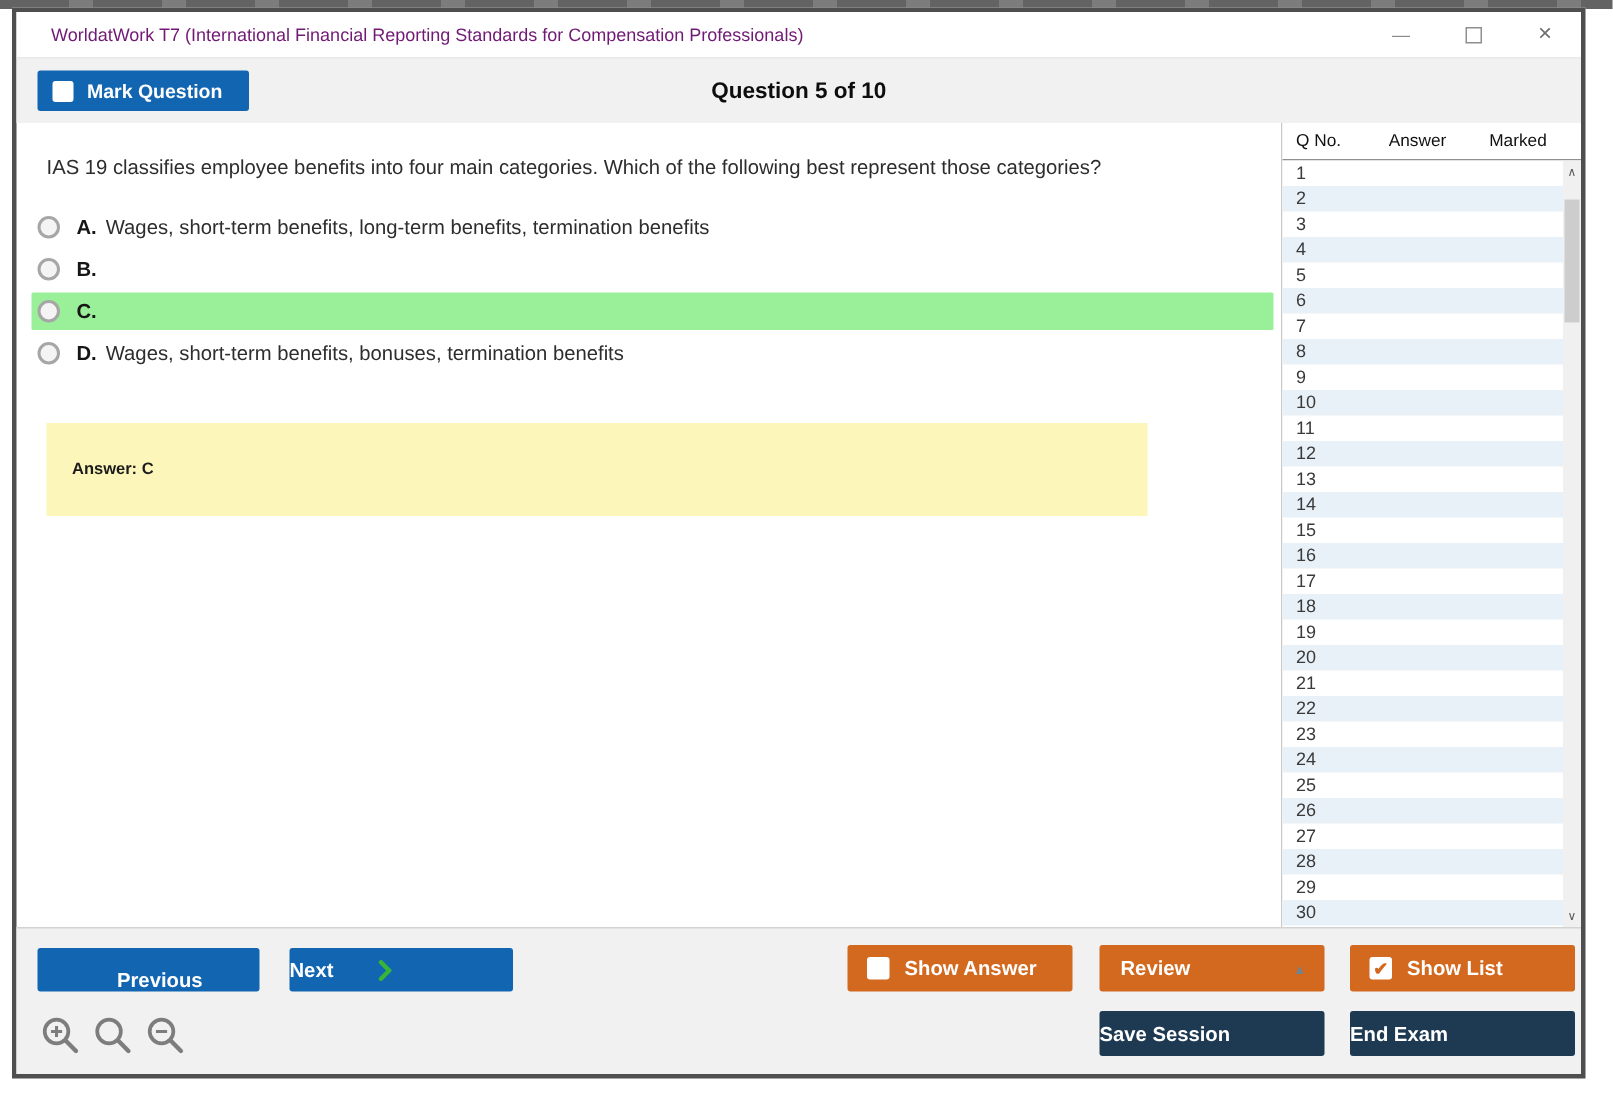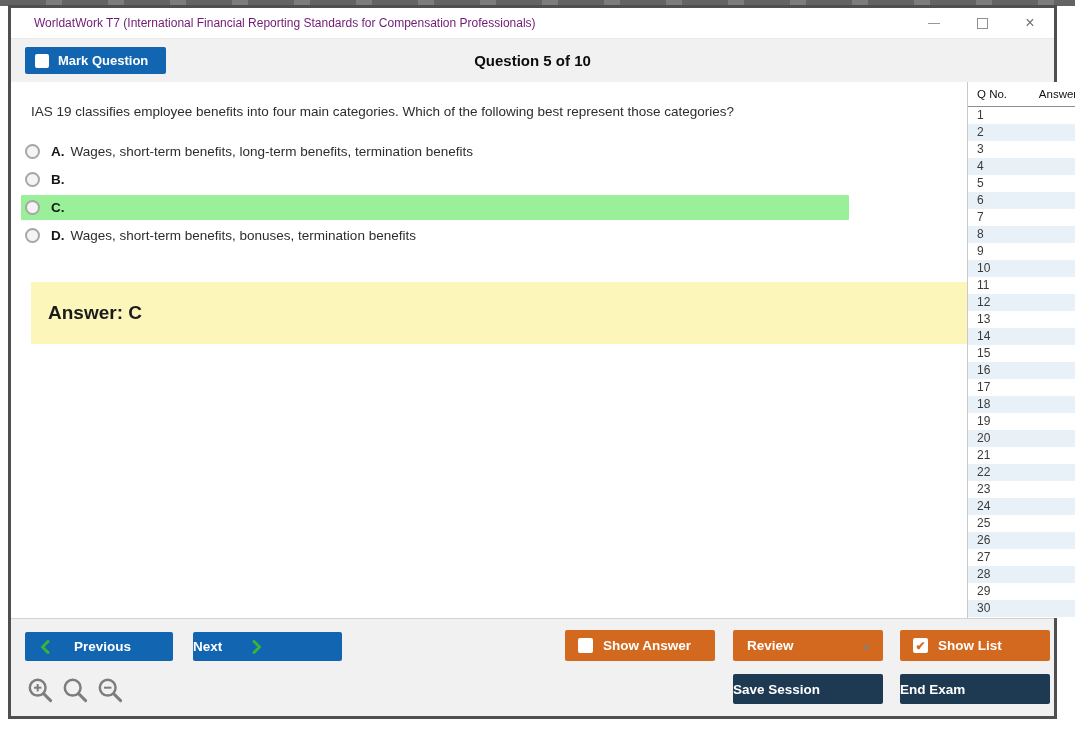--- a/index.html
+++ b/index.html
@@ -44,22 +44,22 @@
   .main{display:flex;height:536px;flex:0 0 auto;}
   .qarea{flex:1;padding:14px 0 0 10px;position:relative;}
   .qtext{font-size:13.5px;color:#2d2d2d;margin:8px 0 4px 10px;width:815px;}
   .options{margin-top:20px;}
   .option{display:flex;align-items:center;margin:3px 0;padding:5px 6px 5px 4px;width:828px;border-radius:1px;}
   .option.highlight{background:var(--green);}
   .radio{width:15px;height:15px;border-radius:50%;border:2px solid #a6a6a6;background:#f4f4f4;margin-right:11px;flex:0 0 auto;cursor:pointer;}
   .opt-letter{font-weight:bold;margin-right:6px;font-size:13.5px;color:#161616;white-space:nowrap;}
   .opt-text{font-size:13.5px;color:#2d2d2d;white-space:nowrap;}
   .option.highlight .opt-text{color:#552420;}
-  .answer-box{margin:34px 0 0 10px;width:936px;height:62px;background:var(--yellow);
-    display:flex;align-items:center;padding-left:17px;font-weight:bold;font-size:19px;color:#1b1b1b;}
+  .answer-box{margin:34px 0 0 10px;width:734px;height:62px;background:var(--yellow);
+    display:flex;align-items:center;padding-left:17px;font-weight:bold;font-size:11px;color:#1b1b1b;}
   
   .panel{width:200px;border-left:1px solid #c9c9c9;display:flex;flex-direction:column;}
   .panel-header{height:25px;display:flex;align-items:center;border-bottom:1px solid #8f8f8f;font-size:11.5px;color:#111;background:#fff;flex:0 0 auto;}
   .col-qno{padding-left:9px;width:55px;}
   .col-answer{width:70px;text-align:center;}
   .col-marked{flex:1;text-align:center;padding-right:10px;}
   .list{flex:1;position:relative;overflow:hidden;background:#fff;}
   .rows{margin-right:12px;}
   .row{height:17px;line-height:17px;font-size:12px;color:#3a3a3a;display:flex;}
   .row.alt{background:#e9f1f8;}
@@ -69,21 +69,21 @@
   .scrollbar{position:absolute;right:0;top:0;bottom:0;width:12px;background:#f0f0f0;}
   .scroll-arrow{position:absolute;left:0;right:0;height:15px;display:flex;align-items:center;justify-content:center;
     font-size:8px;color:#5a5a5a;cursor:pointer;}
   .scroll-up{top:0;}
   .scroll-down{bottom:0;}
   .scroll-thumb{position:absolute;top:26px;left:1px;width:10px;height:82px;background:#cdcdcd;cursor:pointer;}
   
   .footer{flex:1;background:#f1f1f1;position:relative;border-top:1px solid #d2d2d2;}
   .blue-btn{position:absolute;background:var(--blue);color:#fff;font-weight:bold;font-size:13.5px;
     display:flex;align-items:center;border-radius:2px;height:29px;top:13px;cursor:pointer;}
-  .btn-prev{left:14px;width:148px;justify-content:flex-start;padding-left:15px;gap:24px;}
+  .btn-prev{left:14px;width:148px;justify-content:flex-start;padding-left:15px;gap:14px;flex-direction:column;}
   .btn-next{left:182px;width:149px;justify-content:flex-start;padding-right:15px;gap:30px;}
   .orange-btn{position:absolute;background:var(--orange);color:#fff;font-size:13.5px;font-weight:600;
     display:flex;align-items:center;border-radius:2px;height:31px;width:150px;top:11px;cursor:pointer;}
   .btn-show-answer{left:554px;padding-left:13px;gap:10px;}
   .btn-review{left:722px;padding-left:14px;}
   .review-caret{margin-left:auto;padding-right:12px;color:#74828f;font-size:9px;}
   .btn-show-list{left:889px;padding-left:13px;gap:10px;}
   .cb-lg{width:15px;height:15px;font-size:12px;}
   .navy-btn{position:absolute;background:var(--navy);color:#fff;font-size:13.5px;font-weight:600;
     display:flex;align-items:center;justify-content:flex-start;border-radius:2px;width:150px;height:30px;top:55px;cursor:pointer;}

